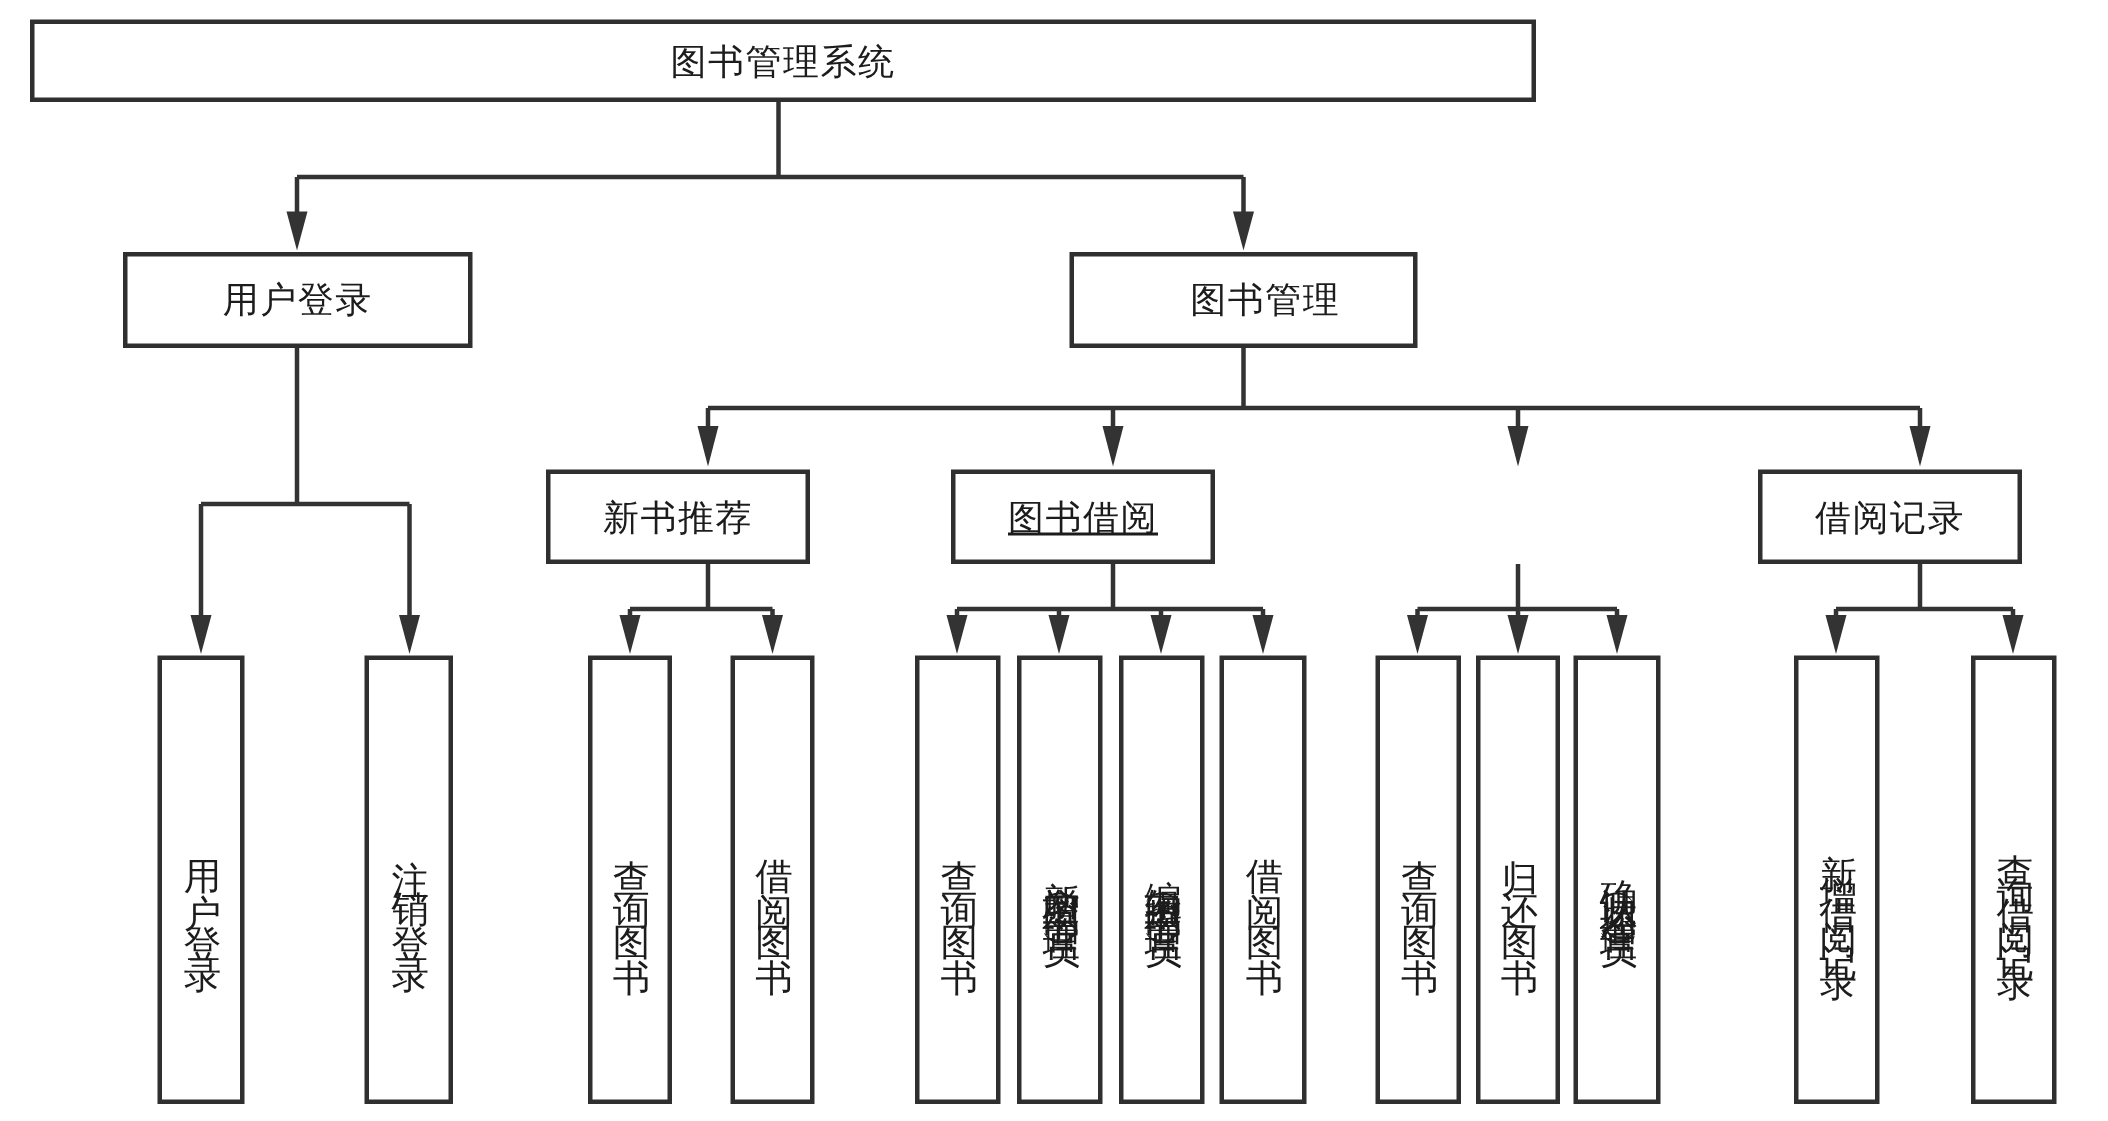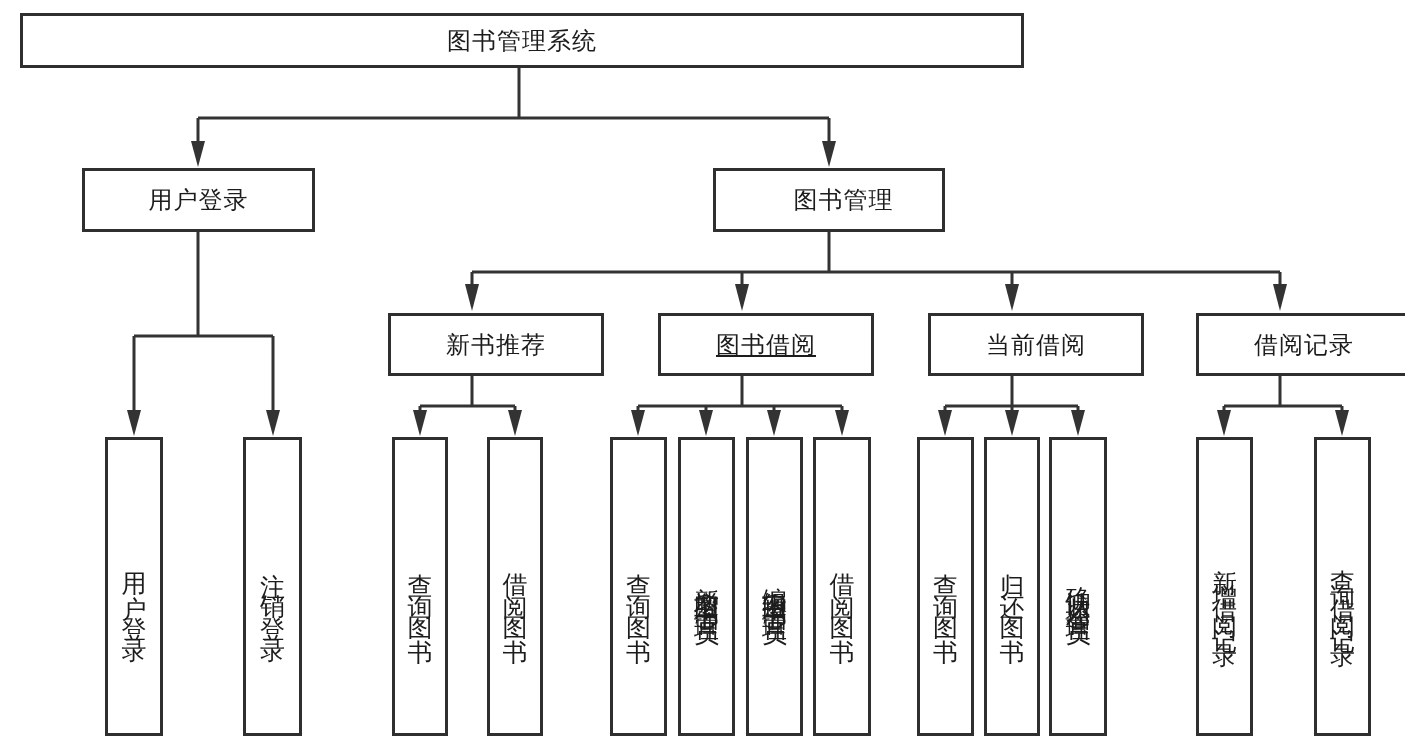--- a/index.html
+++ b/index.html
@@ -34,21 +34,21 @@
     color: #1c1c1c;
   }
   .hlabel {
     font-size: 24px;
     letter-spacing: 1px;
     white-space: nowrap;
   }
   .root  { left: 20px;  top: 13px;  width: 1004px; height: 55px; }
   .lv2-a { left: 82px;  top: 168px; width: 233px;  height: 64px; }
   .lv2-b { left: 713px; top: 168px; width: 232px;  height: 64px; padding-left: 29px; }
-  .lv3   { top: 313px; width: 216px; height: 63px; margin-left: 24px; }
+  .lv3   { top: 313px; width: 176px; height: 63px; }
   .lv3-a { left: 364px; }
   .lv3-b { left: 634px; text-decoration: underline; }
   .lv3-c { left: 904px; }
   .lv3-d { left: 1172px; }
   .leaf  { top: 437px; height: 299px; }
   .vtext {
     writing-mode: vertical-rl;
     font-size: 25px;
     line-height: 1;
     color: #1c1c1c;
@@ -147,23 +147,20 @@
   <div class="box lv2-b">
     <span class="hlabel">图书管理</span>
   </div>
 
   <div class="box lv3 lv3-a">
     <span class="hlabel">新书推荐</span>
   </div>
   <div class="box lv3 lv3-b">
     <span class="hlabel">图书借阅</span>
   </div>
-  <div class="box lv3 lv3-c">
-    <span class="hlabel">当前借阅</span>
-  </div>
   <div class="box lv3 lv3-d">
     <span class="hlabel">借阅记录</span>
   </div>
 
   <div class="box leaf" style="left:105px;width:58px">
     <span class="vtext vt4">用户登录</span>
   </div>
   <div class="box leaf" style="left:243px;width:59px">
     <span class="vtext vt4">注销登录</span>
   </div>

